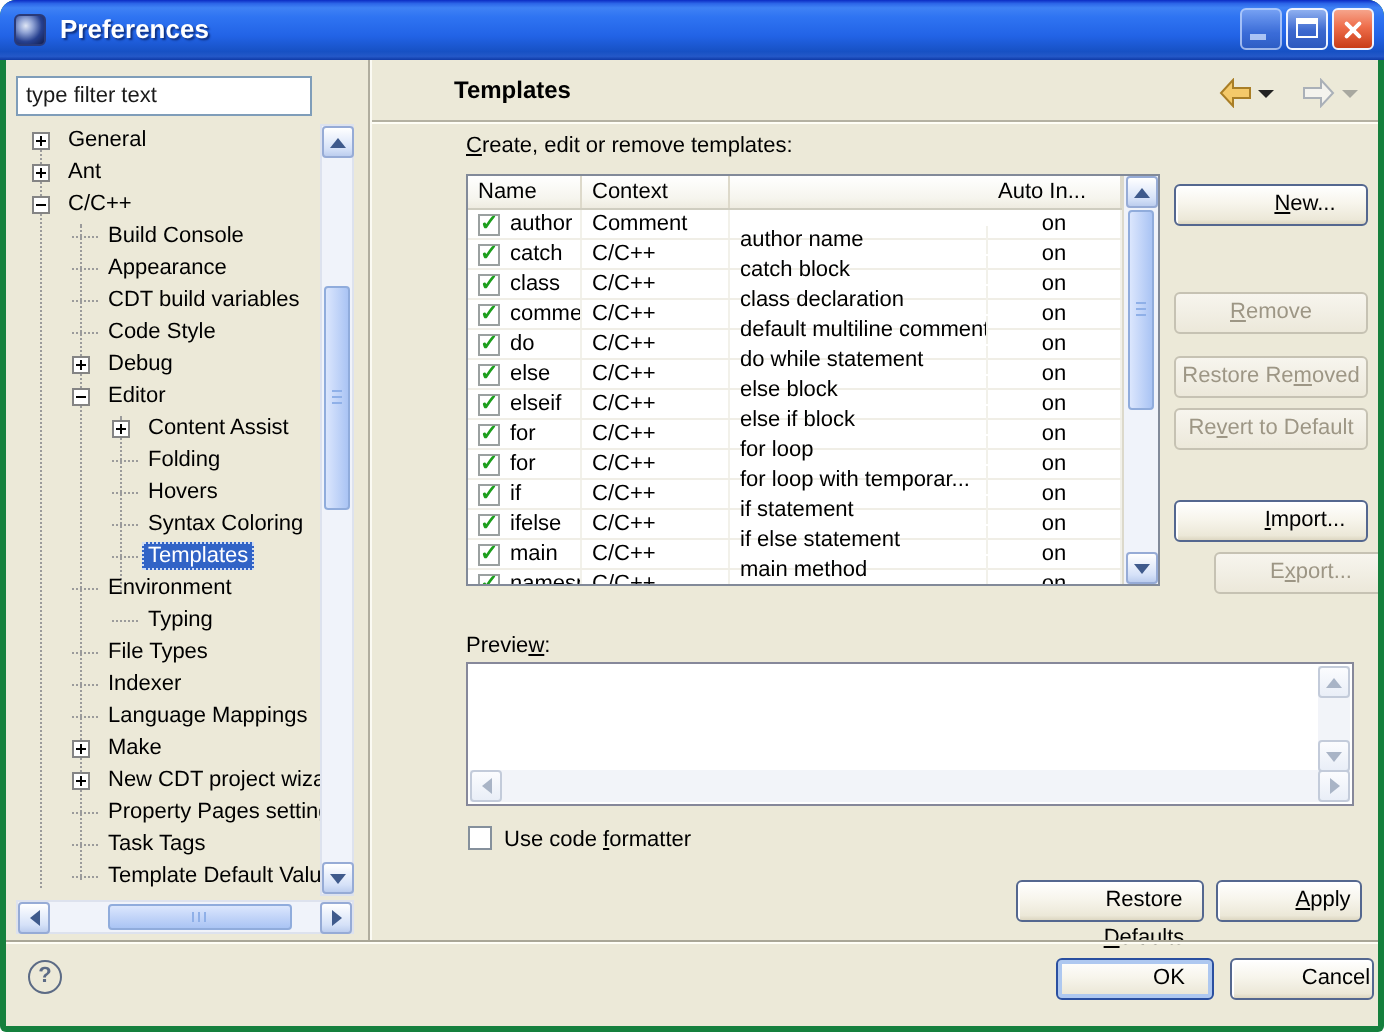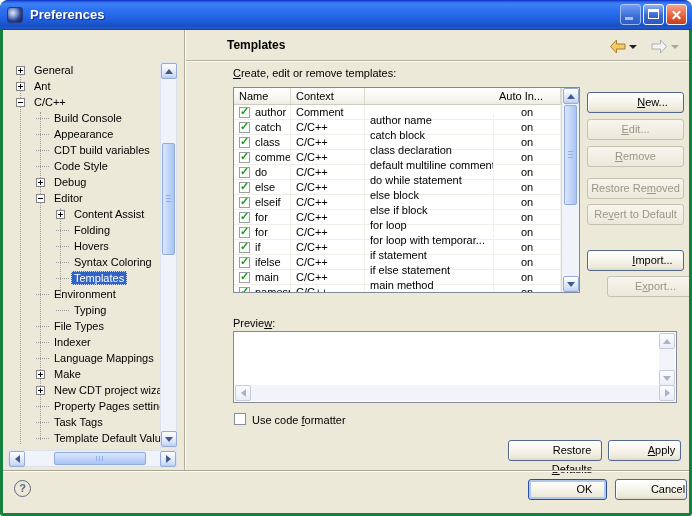--- a/index.html
+++ b/index.html
@@ -118,20 +118,21 @@
         </span>
       <span class="tbb tbb-close">
           <span class="gly-x1"></span>
           <span class="gly-x2"></span>
         </span>
     </span>
   </div>
 
   <div class="client">
 
+    <input class="filter" value="type filter text" style="">
 
     <div class="tree">
       <span class="guide g-root"></span>
       <span class="guide g-l1"></span>
       <span class="guide g-l2"></span>
 
       <div class="ti lvl0">
           <span class="exp plus"></span>
           <span class="lbl">General</span>
         </div>
@@ -400,21 +401,20 @@
             <span class="tri-up"></span>
           </span>
         <span class="thumbV" style="left:2px;top:17px;height:100px;"></span>
         <span class="sbb" style="right:0;bottom:0;">
             <span class="tri-dn"></span>
           </span>
       </div>
     </div>
 
     <div class="xpbtn en" style="left:584px;top:62px;width:97px;height:21px;"><u>N</u>ew...</div>
-    <div class="xpbtn dis" style="left:584px;top:89px;width:97px;height:21px;"><u>E</u>dit...</div>
     <div class="xpbtn dis" style="left:584px;top:116px;width:97px;height:21px;"><u>R</u>emove</div>
     <div class="xpbtn dis" style="left:584px;top:148px;width:97px;height:21px;">Restore Re<u>m</u>oved</div>
     <div class="xpbtn dis" style="left:584px;top:174px;width:97px;height:21px;">Re<u>v</u>ert to Default</div>
     <div class="xpbtn en" style="left:584px;top:220px;width:97px;height:21px;"><u>I</u>mport...</div>
     <div class="xpbtn dis" style="left:604px;top:246px;width:97px;height:21px;">E<u>x</u>port...</div>
 
     <div class="preview-label">Previe<u>w</u>:</div>
     <div class="preview">
       <span></span>
       <span class="pv-vtrack"></span>

